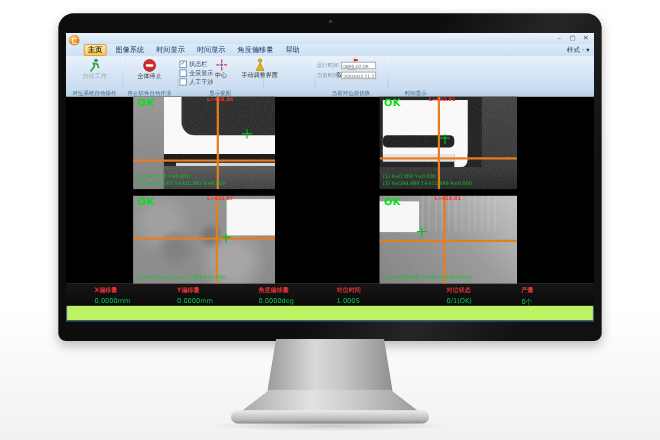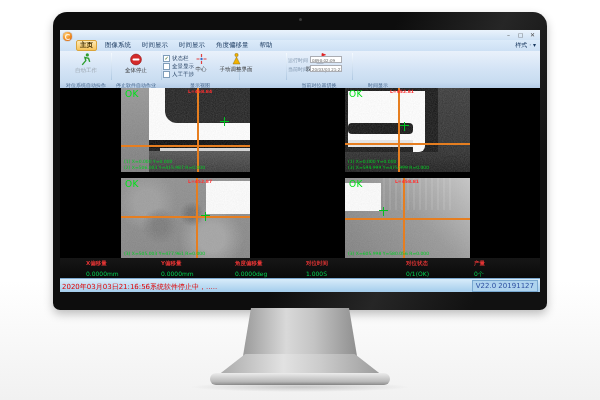--- a/index.html
+++ b/index.html
@@ -37,21 +37,21 @@
   .trow{display:flex;align-items:center;gap:2px;height:9px;}
   .tlab{font-size:5px;color:#7d93ab;white-space:nowrap;}
   .tfield{width:32px;height:7px;background:#fff;border:1px solid #abadb3;font-size:4px;line-height:7px;color:#666;padding-left:1px;box-sizing:border-box;overflow:hidden;white-space:nowrap;}
   
   .grpstrip{position:absolute;left:0;top:52px;width:480px;height:6px;background:linear-gradient(#c9dcf0,#b5cde7);}
   .grplabel{position:absolute;top:0px;font-size:5px;line-height:6px;color:#44658c;white-space:nowrap;transform:translateX(-50%);}
   
   .camarea{position:absolute;left:0;top:58px;width:480px;height:170px;background:#000;}
   .cam{position:absolute;background:#161616;overflow:hidden;}
   .grainov{position:absolute;left:0;top:0;width:100%;height:100%;opacity:.38;pointer-events:none;}
-  .ok{position:absolute;left:4px;top:1px;font-size:9px;font-weight:normal;color:#00e218;letter-spacing:.5px;z-index:6;}
+  .ok{position:absolute;left:4px;top:1px;font-size:9px;font-weight:bold;color:#00e218;letter-spacing:.5px;z-index:6;}
   .tag{position:absolute;top:1px;font-size:4.5px;font-weight:bold;color:#ff3030;z-index:6;white-space:nowrap;}
   .coords{position:absolute;left:3px;bottom:1px;font-size:4.5px;line-height:1.3;color:#00d022;z-index:6;white-space:nowrap;}
   .vline{position:absolute;top:0;width:2px;height:100%;background:#e67e20;z-index:5;}
   .hline{position:absolute;left:0;height:2px;width:100%;background:#e67e20;z-index:5;}
   .gc-v{position:absolute;width:1px;height:9px;background:#00c020;z-index:6;}
   .gc-h{position:absolute;height:1px;width:9px;background:#00c020;z-index:6;}
   .piece{position:absolute;}
   
   .metricsrow{position:absolute;left:0;top:228px;width:480px;height:20px;background:linear-gradient(#161616,#0a0a0a);}
   .metric{position:absolute;top:2px;}
@@ -285,18 +285,14 @@
     <div class="metric" style="left:346px">
       <div class="mlab">对位状态</div>
         <div class="mval">0/1(OK)</div>
     </div>
     <div class="metric" style="left:414px">
       <div class="mlab">产量</div>
         <div class="mval">0个</div>
     </div>
   </div>
 
-  <div class="statusbar">
-    <span class="statmsg">2020年03月03日21:16:56系统软件停止中，.....</span>
-    <span class="version">V22.0 20191127</span>
-  </div>
 
 </div>
 
 </body></html>

